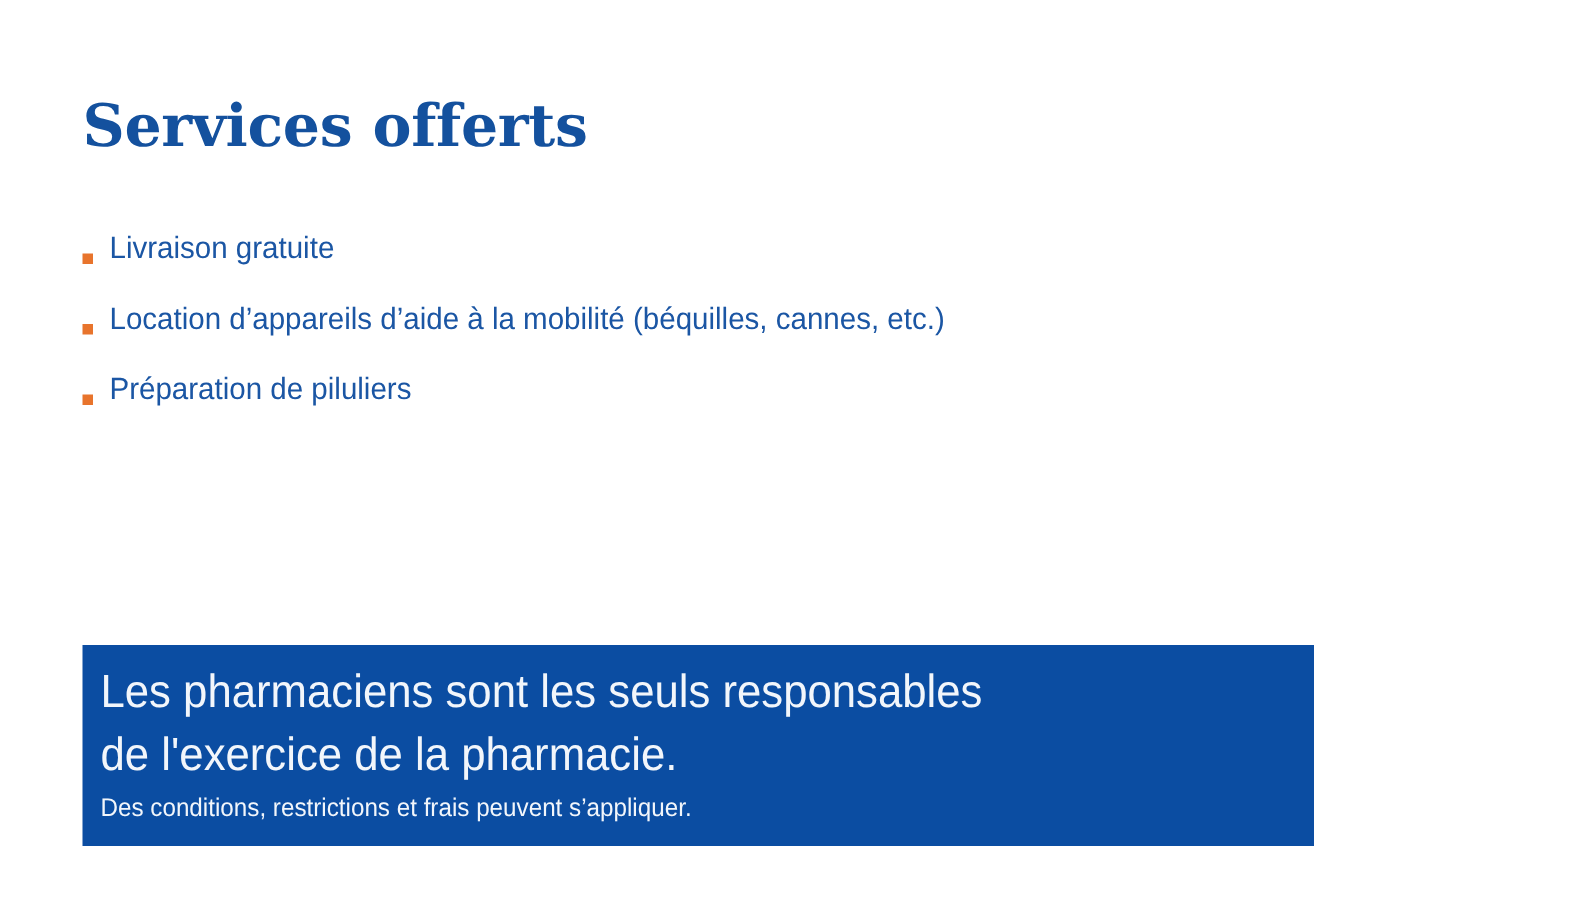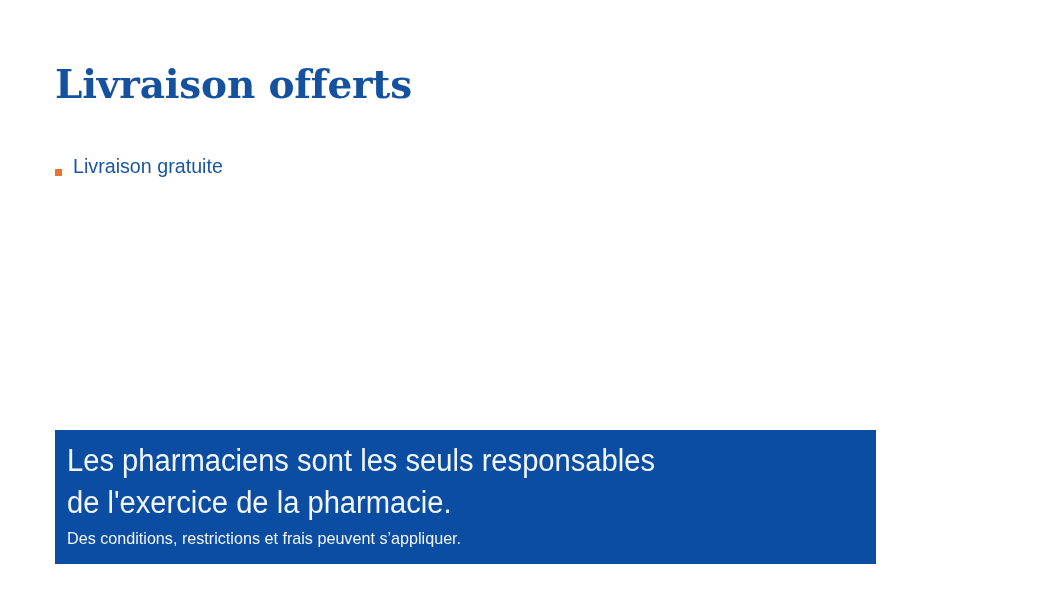--- a/index.html
+++ b/index.html
@@ -100,31 +100,39 @@
     white-space: nowrap;
     transform: scaleX(0.95);
     transform-origin: left top;
   }
 </style>
 </head>
 <body>
 
 <div class="slide">
 
-  <div class="slide-title">Livraison offerts</div>
+  <div class="slide-title">Services offerts</div>
 
   <div class="bullet-list">
 
     <div class="bullet-item">
       <span class="bullet-marker"></span>
       <span class="bullet-text">Livraison gratuite</span>
     </div>
 
+    <div class="bullet-item">
+      <span class="bullet-marker"></span>
+      <span class="bullet-text">Location d’appareils d’aide à la mobilité (béquilles, cannes, etc.)</span>
+    </div>
 
 
+    <div class="bullet-item">
+      <span class="bullet-marker"></span>
+      <span class="bullet-text">Préparation de piluliers</span>
+    </div>
 
 
   </div>
 
   <div class="callout">
     <div class="callout-heading">Les pharmaciens sont les seuls responsables</div>
     <div class="callout-heading">de l'exercice de la pharmacie.</div>
     <div class="callout-note">Des conditions, restrictions et frais peuvent s’appliquer.</div>
   </div>
 

